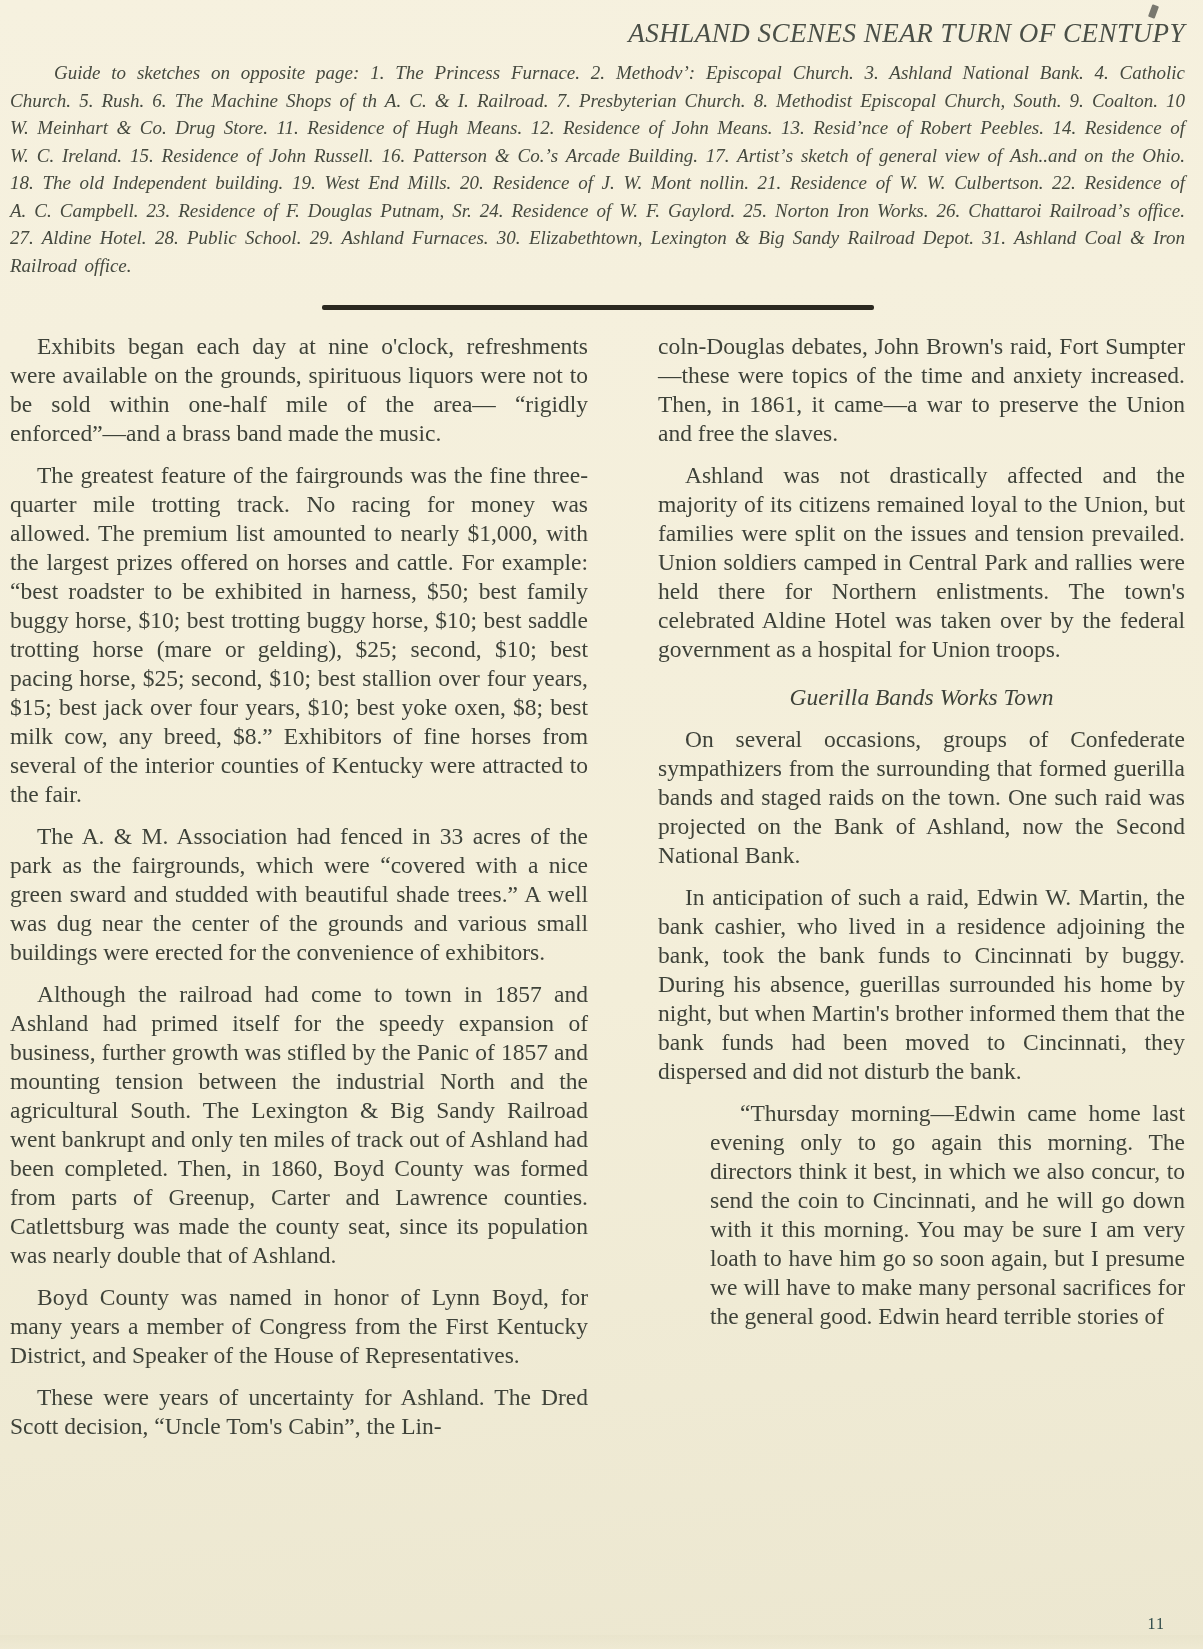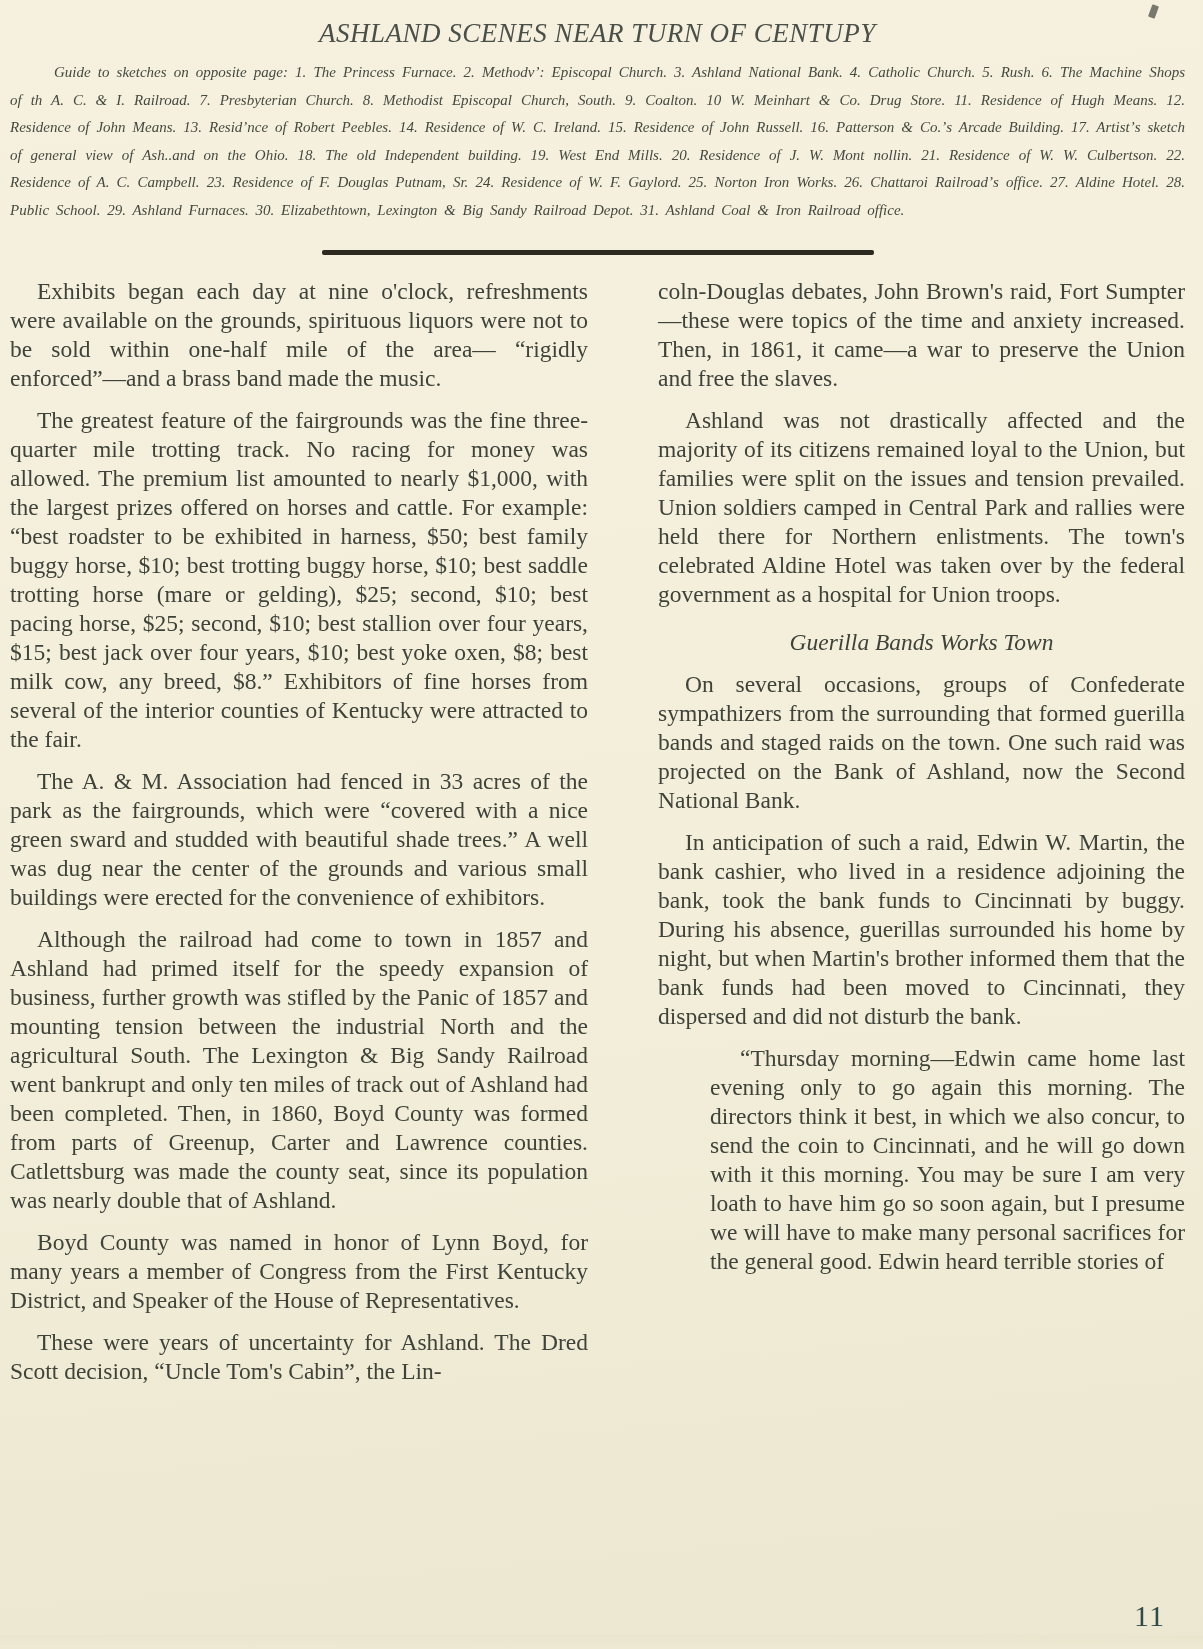--- a/index.html
+++ b/index.html
@@ -16,31 +16,31 @@
     overflow: hidden;
   }
   .scan-speck {
     position: absolute; top: 5px; right: 46px;
     width: 7px; height: 13px;
     background: #63635c; border-radius: 1px;
     transform: rotate(20deg); opacity: .85;
   }
   .title {
     margin: 6px 0 0 0;
-    text-align: center;
+    text-align: right;
     font-style: italic;
     font-weight: normal;
     font-size: 27px;
     letter-spacing: 0.5px;
     color: #4a4f47;
   }
   .guide {
     margin: 10px 0 0 0;
     font-style: italic;
-    font-size: 15px;
+    font-size: 19px;
     line-height: 27.5px;
     text-align: justify;
     text-indent: 44px;
     color: #45493f;
     word-spacing: 3px;
   }
   .divider {
     width: 552px; height: 5px;
     margin: 26px auto 22px auto;
     background: #2b2920;
@@ -65,21 +65,21 @@
     font-size: 23.5px;
     color: #3e4239;
   }
   .letter {
     margin-left: 52px;
     text-indent: 30px;
   }
   .page-number {
     position: absolute;
     right: 38px; bottom: 16px;
-    font-size: 30px;
+    font-size: 16px;
     letter-spacing: 1px;
     color: #2e4a49;
   }
   .bottom-tint {
     position: absolute; left: 0; bottom: 0;
     width: 100%; height: 14px;
     background: linear-gradient(#e7e2c9, #f0ebd5);
     opacity: .55;
   }
 </style>

